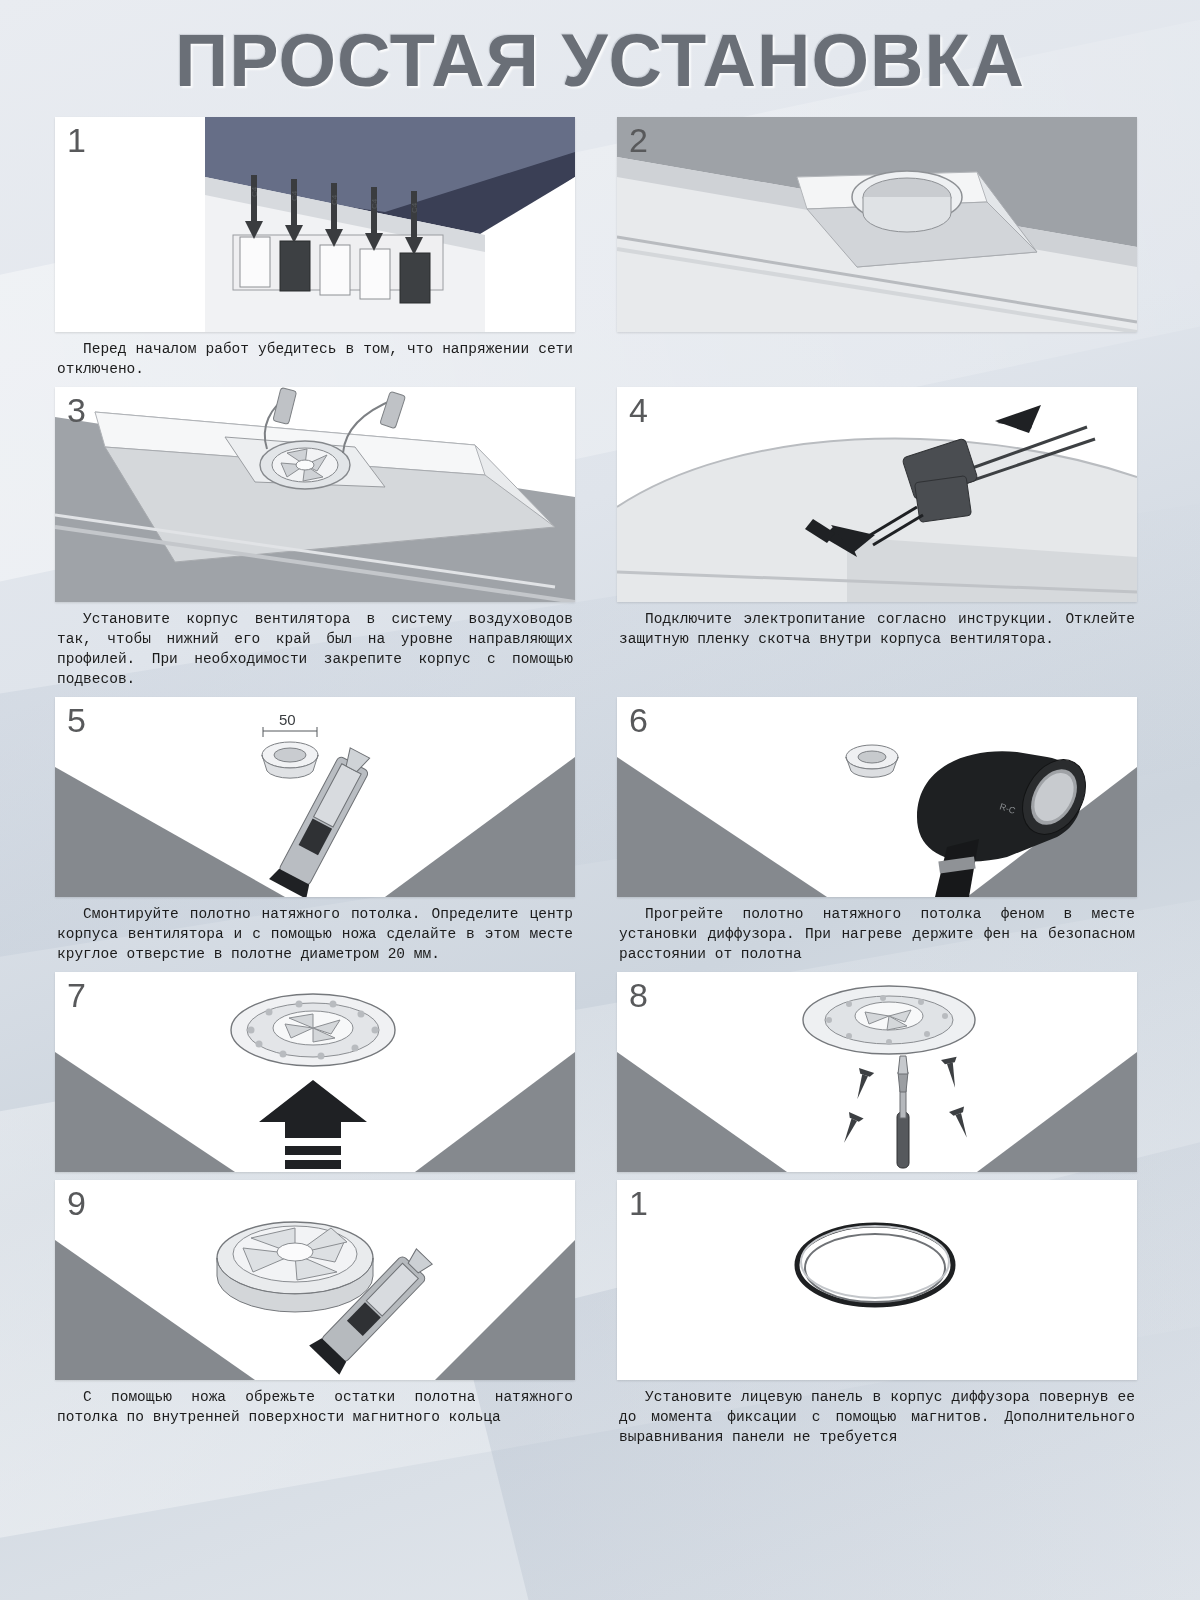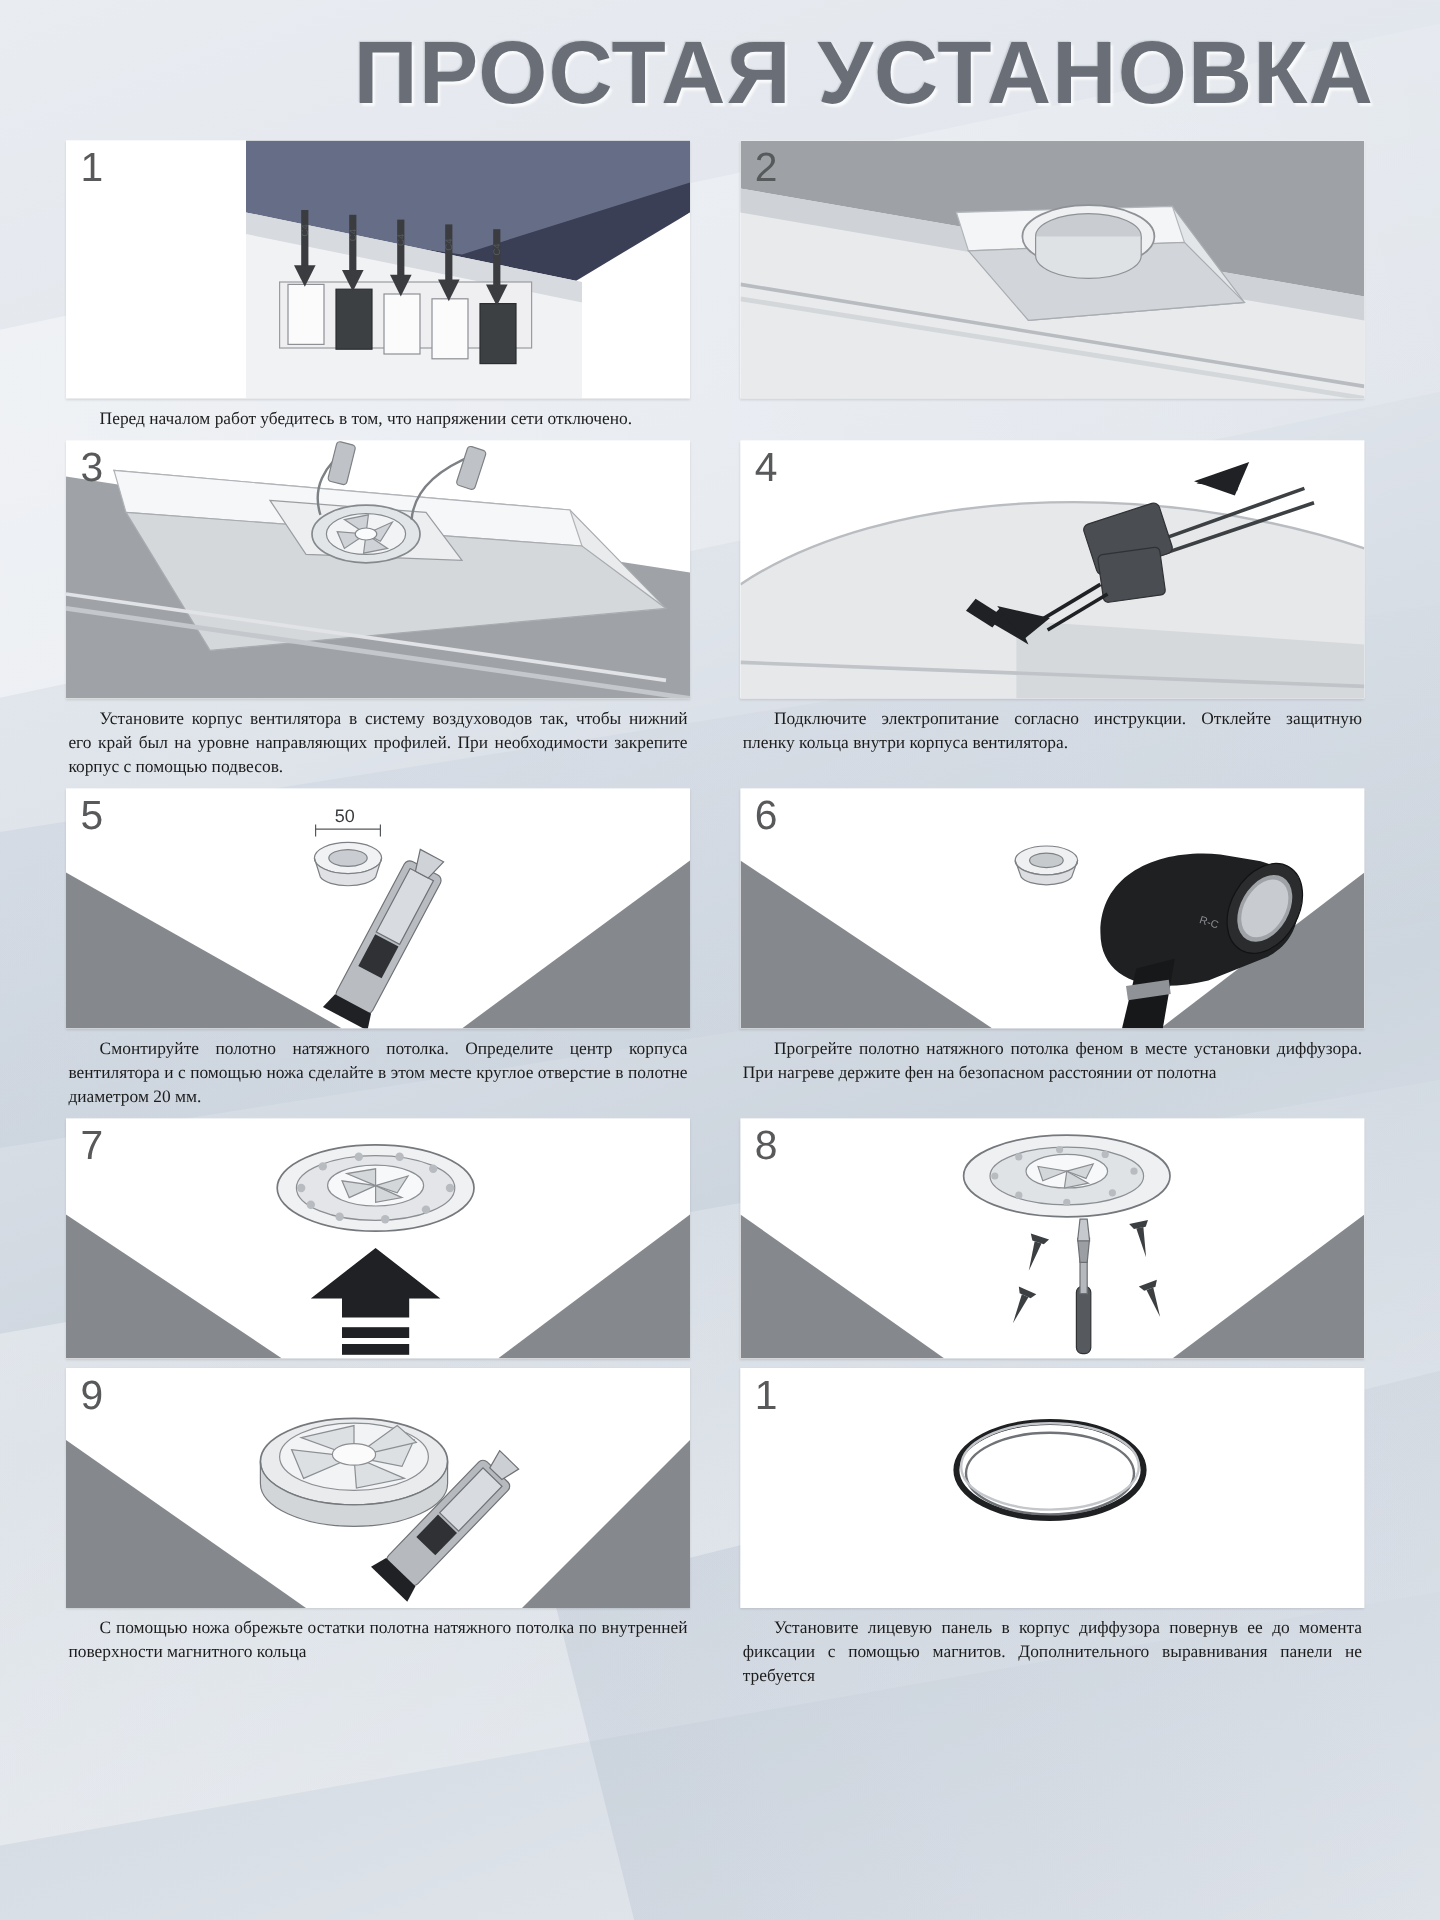--- a/index.html
+++ b/index.html
@@ -42,21 +42,21 @@
 
   .page {
     position: relative;
     width: 1200px;
     height: 1600px;
     box-sizing: border-box;
     padding: 0 55px;
   }
 
   .main-title {
-    text-align: right;
+    text-align: center;
     font-size: 74px;
     font-weight: bold;
     letter-spacing: 1px;
     color: #6a6f77;
     margin: 18px 0 14px 0;
     text-shadow: 2px 2px 2px rgba(255,255,255,0.8), -1px -1px 1px rgba(120,128,140,0.25);
     font-family: "Liberation Sans", sans-serif;
   }
 
   .grid {
@@ -88,21 +88,21 @@
     font-family: "Liberation Sans", sans-serif;
     z-index: 5;
   }
   .caption {
     font-size: 14.5px;
     line-height: 1.38;
     color: #1c1c1c;
     text-align: justify;
     text-indent: 26px;
     padding: 7px 2px 0 2px;
-    font-family: Liberation Serif, serif;
+    font-family: Liberation Mono, monospace;
   }
   svg { display: block; }
 </style>
 </head>
 <body>
 
 <div class="bg-band band1"></div>
 <div class="bg-band band2"></div>
 <div class="bg-band band3"></div>
 <div class="bg-band band4"></div>
@@ -235,21 +235,21 @@
             <polygon points="380,36 420,20 414,42 398,38"></polygon>
             <polygon points="240,170 206,150 216,140 232,152"></polygon>
             <polygon points="210,156 188,142 196,132 218,146"></polygon>
           </g>
           <polygon points="378,34 424,18 412,46" fill="#1f2124"></polygon>
           <polygon points="258,148 214,138 236,166" fill="#1f2124"></polygon>
           <path d="M0,185 L520,205" stroke="#c0c3c7" stroke-width="3" fill="none"></path>
         </svg>
         <div class="num">4</div>
       </div>
-      <div class="caption">Подключите электропитание согласно инструкции. Отклейте защитную пленку кольца внутри корпуса вентилятора.</div>
+      <div class="caption">Подключите электропитание согласно инструкции. Отклейте защитную пленку скотча внутри корпуса вентилятора.</div>
     </div>
 
     <div class="step">
       <div class="figure tall">
         <svg width="520" height="200" viewBox="0 0 520 200">
           <rect x="0" y="0" width="520" height="200" fill="#ffffff"></rect>
           <polygon points="0,70 230,200 0,200" fill="#85898e"></polygon>
           <polygon points="330,200 520,60 520,200" fill="#85898e"></polygon>
           <g stroke="#54585c" fill="none" stroke-width="1">
             <path d="M208,40 L208,30 M262,40 L262,30"></path>

